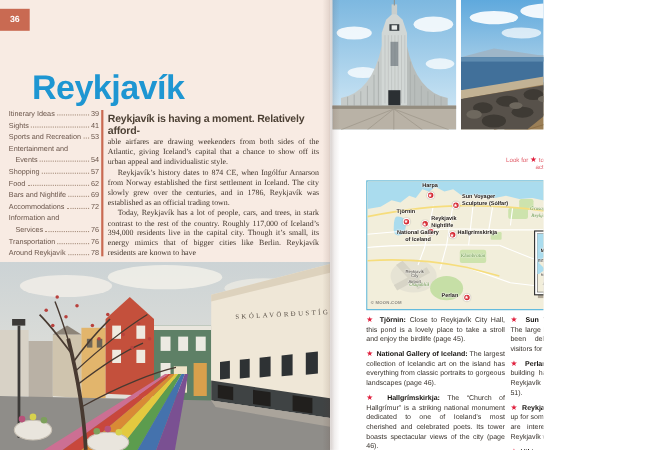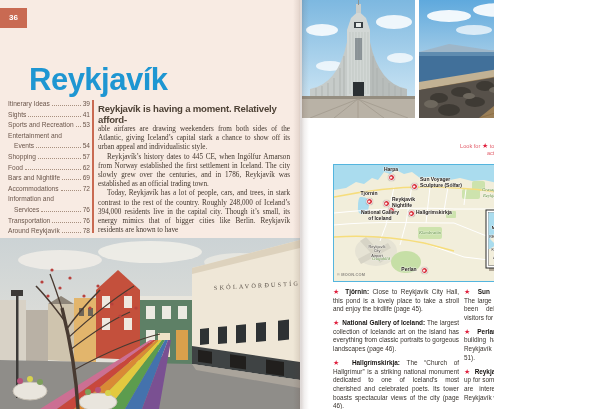--- a/index.html
+++ b/index.html
@@ -154,23 +154,23 @@
       <div class="toc-row">
           <span>Around Reykjavík</span>
           <span class="toc-leader"></span>
           <span>78</span>
         </div>
     </div>
     <div class="toc-divider"></div>
 
     <div class="intro">
       <div class="intro-lead">Reykjavík is having a moment. Relatively afford-</div>
-      <p>able airfares are drawing weekenders from both sides of the Atlantic, giving Iceland’s capital stark a chance to show off its urban appeal and individualistic style.</p>
-      <p class="ind">Reykjavík’s history dates to 445 CE, when Ingólfur Arnarson from Norway established the first settlement in Iceland. The city slowly grew over the centuries, and in 1786, Reykjavík was established as an official trading town.</p>
-      <p class="ind">Today, Reykjavík has a lot of people, cars, and trees, in stark contrast to the rest of the country. Roughly 248,000 of Iceland’s 394,000 residents live in the capital city. Though it’s small, its energy mimics that of bigger cities like Berlin. Reykjavík residents are known to have</p>
+      <p>able airfares are drawing weekenders from both sides of the Atlantic, giving Iceland’s capital that a chance to show off its urban appeal and individualistic style.</p>
+      <p class="ind">Reykjavík’s history dates to 874 CE, when Ingólfur Arnarson from Norway established the first settlement in Iceland. The city slowly grew over the centuries, and in 1786, Reykjavík was established as an official trading town.</p>
+      <p class="ind">Today, Reykjavík has a lot of people, cars, and trees, in stark contrast to the rest of the country. Roughly 117,000 of Iceland’s 394,000 residents live in the capital city. Though it’s small, its energy mimics that of bigger cities like Berlin. Reykjavík residents are known to have</p>
     </div>
 
     <div class="photo" id="street-photo">
       <svg viewBox="0 0 300 171" preserveAspectRatio="none">
         <defs>
           <linearGradient id="skyA" x1="0" y1="0" x2="0" y2="1">
             <stop offset="0" stop-color="#ccd3d5"></stop>
               <stop offset="1" stop-color="#ece7dc"></stop>
           </linearGradient>
         </defs>

